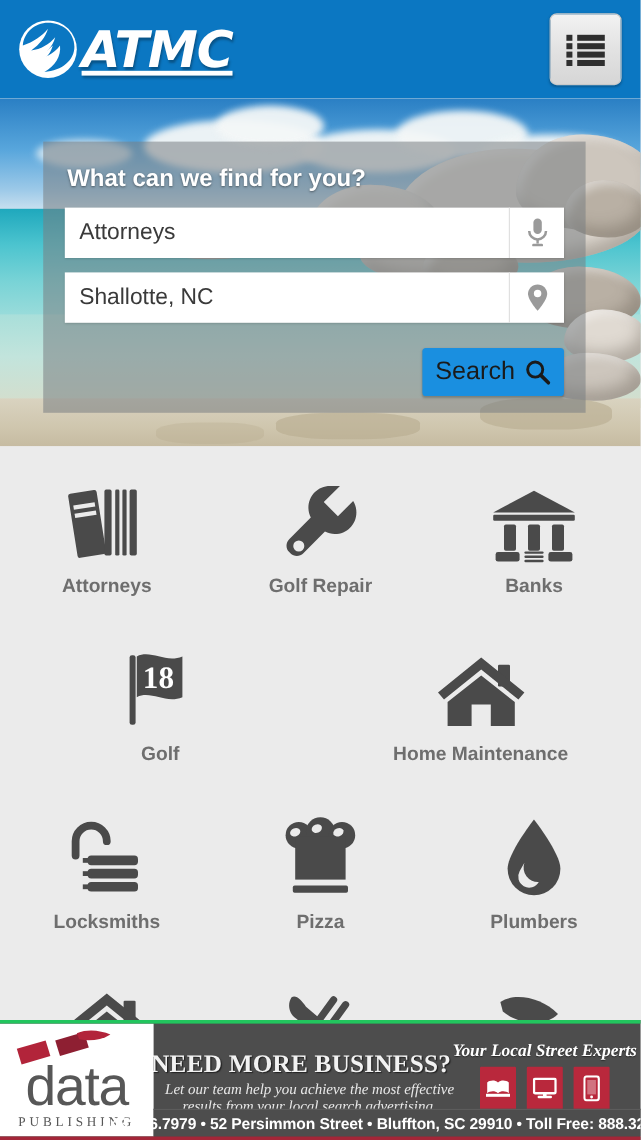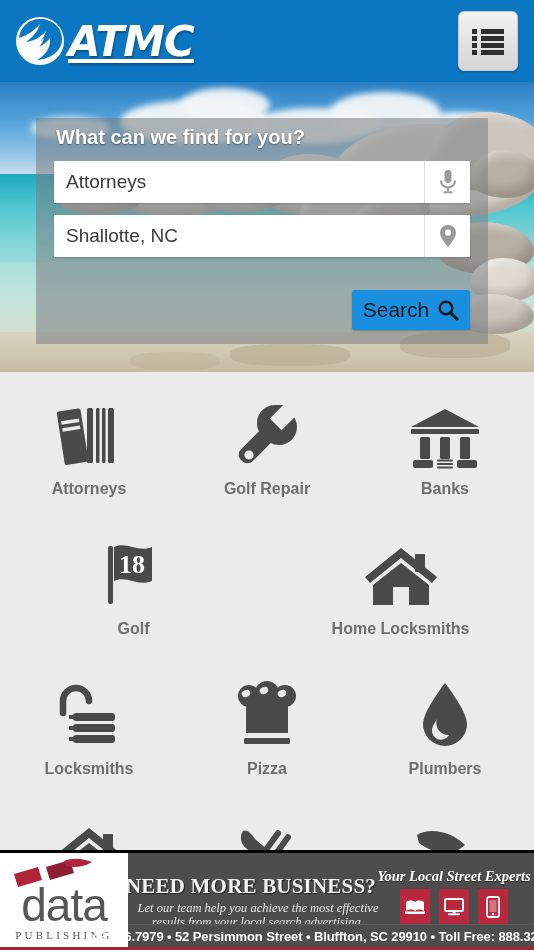--- a/index.html
+++ b/index.html
@@ -61,21 +61,21 @@
   }
   .rock { position:absolute; background:#cdc6bd; border-radius:46% 54% 48% 52% / 60% 56% 44% 40%;
           box-shadow:inset -6px -8px 12px rgba(90,80,70,.35), inset 4px 4px 8px rgba(255,255,255,.5); }
   .rock.d { background:#b9b0a4; }
   .rock.l { background:#e0dad2; }
   .wet { position:absolute; background:#b8ab8f; border-radius:40%; opacity:.6; }
 
   .search-panel {
     position:absolute; left:36px; top:36px; width:452px; height:226px;
     background:rgba(120,126,130,0.55);
-    padding:6px 18px 14px 18px;
+    padding:18px 18px 14px 18px;
   }
   .panel-title {
     color:#ffffff; font-size:20px; font-weight:bold;
     text-shadow:0 1px 2px rgba(0,0,0,.45);
     margin:2px 0 12px 2px;
     font-family:"Liberation Sans", sans-serif;
   }
   .field {
     position:relative; display:flex; align-items:stretch;
     height:42px; background:#ffffff; margin-bottom:12px;
@@ -116,21 +116,21 @@
   .cat-label {
     margin-top:6px; font-size:16px; font-weight:bold;
     color:#6e6e6e; text-align:center;
     font-family:"Liberation Sans", sans-serif;
   }
 
   
   .ad {
     position:absolute; left:0; right:0; bottom:0; height:100px;
     background:#4d4d4d;
-    border-top:3px solid #000000; border-bottom:3px solid #a32638;
+    border-top:3px solid #22c55e; border-bottom:3px solid #a32638;
     display:flex; align-items:stretch; z-index:9;
     overflow:hidden;
   }
   .ad-logo {
     width:128px; background:#ffffff; flex:none;
     position:relative; display:flex; flex-direction:column;
     align-items:center; justify-content:flex-end; padding-bottom:6px;
   }
   .ad-logo-word {
     font-family:"Liberation Sans", sans-serif;
@@ -342,21 +342,21 @@
         <div class="cat-label">Golf</div>
       </div>
       <div class="cat">
         <div class="cat-icon">
           <svg width="76" height="76" viewBox="0 0 76 76" fill="#4a4a4a">
             <rect x="52" y="17" width="10" height="18" rx="1"></rect>
             <path d="M38 11 L74 40 l-5 6 L38 21 L7 46 l-5 -6 Z"></path>
             <path d="M38 26 L66 48 v20 H46 V50 h-16 v18 H10 V48 Z"></path>
           </svg>
         </div>
-        <div class="cat-label">Home Locksmiths</div>
+        <div class="cat-label">Home Maintenance</div>
       </div>
     </div>
 
     <div class="grid-row">
       <div class="cat">
         <div class="cat-icon">
           <svg width="76" height="76" viewBox="0 0 76 76">
             <path d="M12 36 V24 a13 13 0 0 1 26 0" fill="none" stroke="#4a4a4a" stroke-width="6.5" stroke-linecap="round"></path>
             <rect x="22" y="36" width="42" height="8" rx="3" fill="#4a4a4a"></rect>
             <rect x="22" y="47" width="42" height="8" rx="3" fill="#4a4a4a"></rect>

